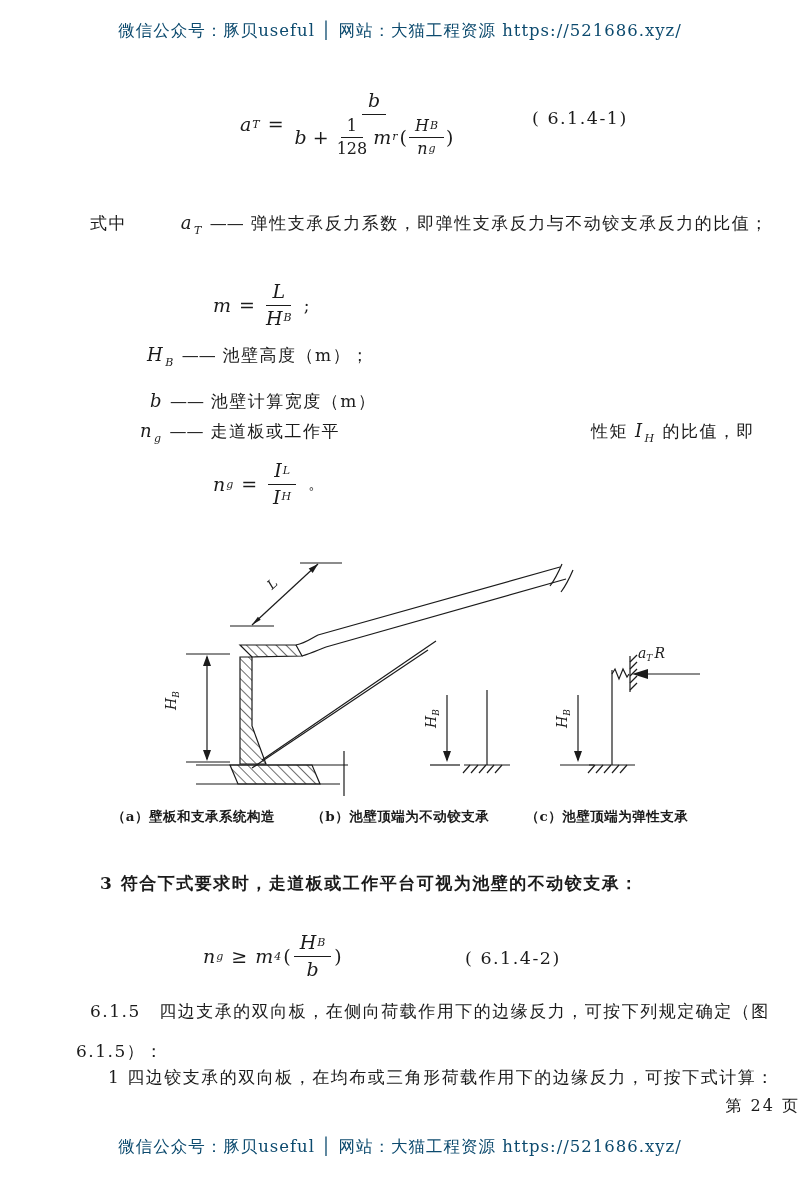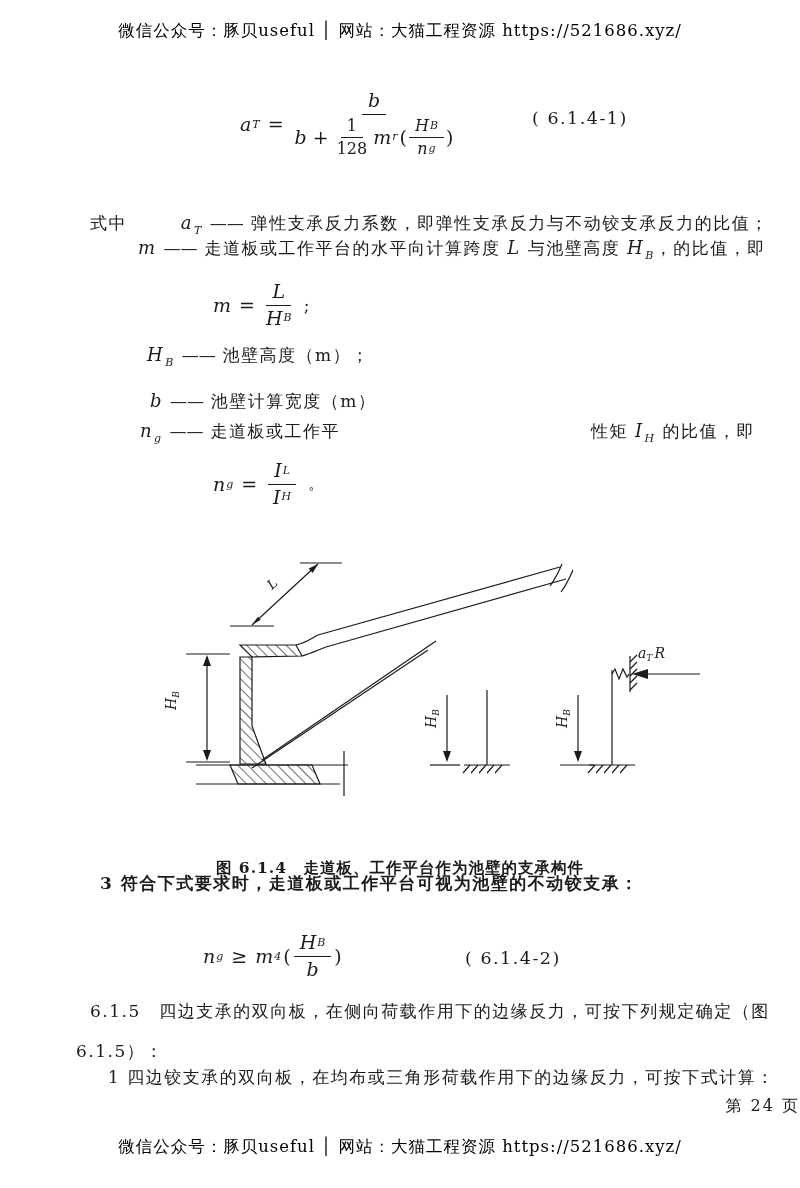--- a/index.html
+++ b/index.html
@@ -1,21 +1,21 @@
 <!DOCTYPE html>
 <html><head>
 <meta charset="utf-8">
 <style>
   html,body{margin:0;padding:0;background:#ffffff;}
   .page{position:relative;width:800px;height:1188px;background:#ffffff;overflow:hidden;
         font-family:"DejaVu Serif","Liberation Serif",serif;color:#1b1b1b;}
   .abs{position:absolute;white-space:nowrap;}
   .center{left:0;width:800px;text-align:center;}
   .cjk{font-size:17px;letter-spacing:1.5px;}
-  .blue{color:#000000;}
+  .blue{color:#0c4a6e;}
   .bold{font-weight:bold;}
   .var{font-style:italic;font-family:"DejaVu Serif","Liberation Serif",serif;}
   .vsub{font-size:11px;font-style:italic;vertical-align:-5px;margin-left:1px;}
   .vsup{font-size:11px;font-style:italic;vertical-align:7px;margin-left:1px;}
   .math{display:inline-flex;align-items:center;font-size:19px;}
   .math .op{margin:0 8px;font-style:normal;}
   .frac{display:inline-flex;flex-direction:column;align-items:center;margin:0 3px;}
   .frac .fn{display:flex;align-items:center;justify-content:center;
             padding:0 6px 2px;border-bottom:1.4px solid #1b1b1b;line-height:1.15;}
   .frac .fd{display:flex;align-items:center;justify-content:center;padding-top:2px;line-height:1.15;}
@@ -66,25 +66,20 @@
   <div class="abs eqno" style="left:532px;top:108px;">( 6.1.4-1)</div>
 
   <div class="abs cjk" style="left:90px;top:212px;">
     <span>式中</span>
     <span style="display:inline-block;width:40px;"></span>
     <span class="var" style="font-size:18px;">a</span><span class="vsub">T</span>
     <span class="dash">——</span>
     <span>弹性支承反力系数，即弹性支承反力与不动铰支承反力的比值；</span>
   </div>
 
-  <div class="abs cjk" style="left:138px;top:237px;">
-    <span class="var" style="font-size:18px;">m</span>
-    <span class="dash">——</span>
-    <span>走道板或工作平台的水平向计算跨度 </span><span class="var" style="font-size:18px;">L</span><span> 与池壁高度 </span><span class="var" style="font-size:18px;">H</span><span class="vsub">B</span><span>，的比值，即</span>
-  </div>
 
   <div class="abs math" style="left:213px;top:281px;">
     <span class="var">m</span>
     <span class="op">=</span>
     <span class="frac">
       <span class="fn">
           <span class="var">L</span>
         </span>
       <span class="fd">
           <span class="var">H</span>
@@ -211,22 +206,28 @@
       <line x1="630" y1="145" x2="637" y2="138"></line>
       <line x1="630" y1="152" x2="637" y2="145"></line>
 
       <line x1="700" y1="136" x2="646" y2="136"></line>
       <polygon points="632,136 648,131 648,141" fill="#1b1b1b" stroke="none"></polygon>
     </g>
     <text transform="rotate(-90 567 190)" x="567" y="190" font-size="14" font-style="italic" font-family="DejaVu Serif, serif" fill="#1b1b1b"><tspan>H</tspan><tspan font-size="9" dy="3">B</tspan></text>
     <text x="638" y="120" font-size="14" font-style="italic" font-family="DejaVu Serif, serif" fill="#1b1b1b"><tspan>a</tspan><tspan font-size="9" dy="3">T</tspan><tspan dy="-3" dx="2">R</tspan></text>
   </svg>
 
-
-  <div class="abs center bold" style="top:858px;font-size:15.5px;letter-spacing:1px;">图 6.1.4　走道板、工作平台作为池壁的支承构件</div>
+  <div class="abs center" style="top:806px;">
+    <span class="capt">（a）壁板和支承系统构造</span>
+    <span style="display:inline-block;width:26px;"></span>
+    <span class="capt">（b）池壁顶端为不动铰支承</span>
+    <span style="display:inline-block;width:26px;"></span>
+    <span class="capt">（c）池壁顶端为弹性支承</span>
+  </div>
+
 
   <div class="abs cjk" style="left:100px;top:872px;font-weight:bold;">3 符合下式要求时，走道板或工作平台可视为池壁的不动铰支承：</div>
 
   <div class="abs math" style="left:203px;top:932px;">
     <span class="var">n</span>
       <span class="vsub">g</span>
     <span class="op">≥</span>
     <span class="var">m</span>
       <span class="vsup">4</span>
     <span style="margin-left:2px;">(</span>

